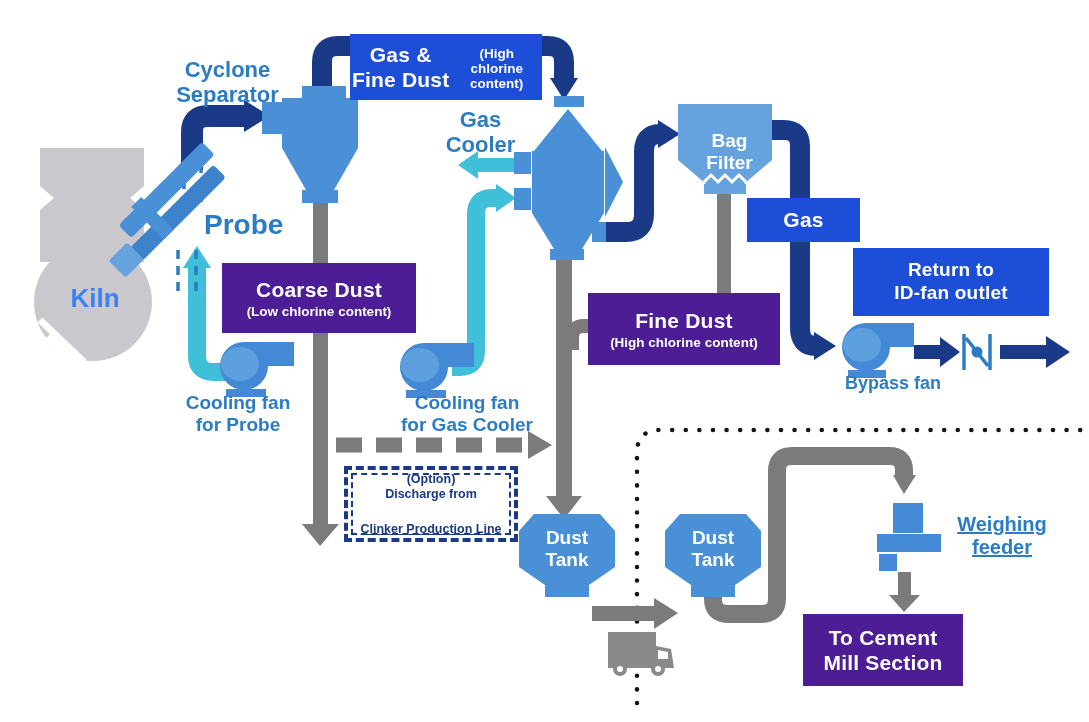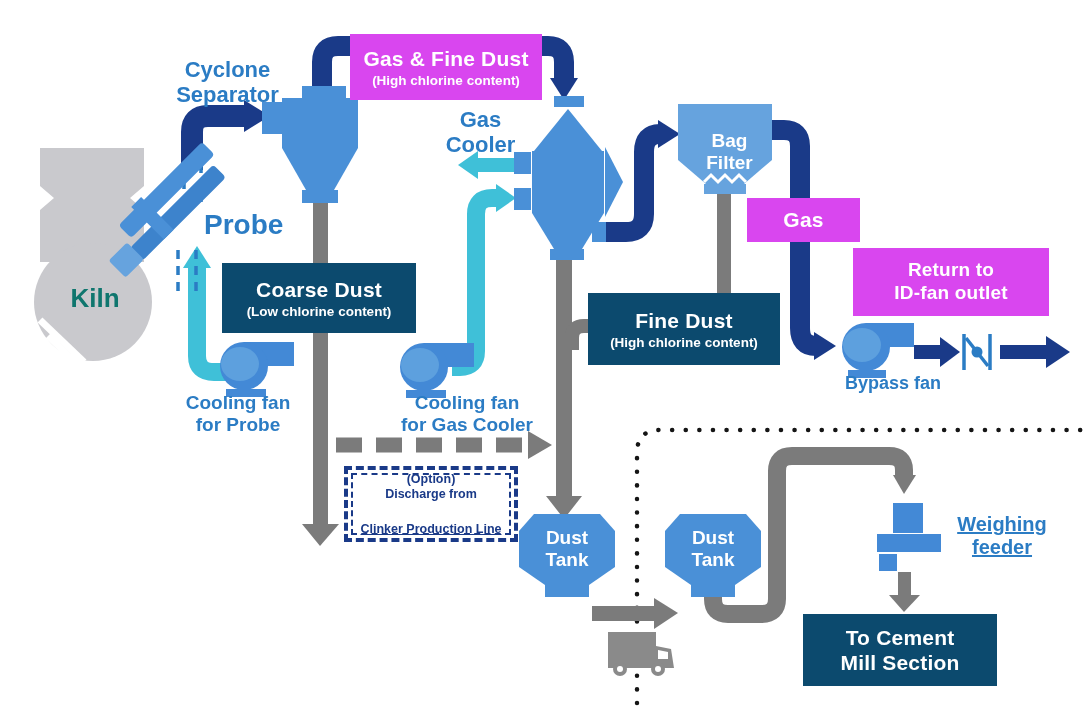--- a/index.html
+++ b/index.html
@@ -1,23 +1,23 @@
 <!DOCTYPE html>
 <html><head>
 <meta charset="utf-8">
 <style>
   html,body{margin:0;padding:0;background:#fff;}
   #stage{position:relative;width:1089px;height:722px;background:#ffffff;overflow:hidden;
          font-family:"Liberation Sans",sans-serif;}
   #scene{position:absolute;left:0;top:0;}
   .lbl{position:absolute;white-space:pre-line;line-height:1.15;}
   .blue{color:#2b7cc4;font-weight:bold;}
-  .navy-box{position:absolute;background:#d946ef;color:#fff;display:flex;flex-direction:column;
+  .navy-box{position:absolute;background:#1d4ed8;color:#fff;display:flex;flex-direction:row;
             align-items:center;justify-content:center;text-align:center;}
-  .gray-box{position:absolute;background:#0c4a6e;color:#fff;display:flex;flex-direction:column;
+  .gray-box{position:absolute;background:#4c1d95;color:#fff;display:flex;flex-direction:column;
             align-items:center;justify-content:center;text-align:center;}
   .t-main{font-weight:bold;font-size:21px;letter-spacing:.2px;white-space:pre-line;line-height:1.2;}
   .t-sub{font-weight:bold;font-size:13.5px;margin-top:2px;}
   .option-box{position:absolute;left:344px;top:466px;width:166px;height:64px;background:#fff;
               border:4px dashed #1a3a88;outline:2px dashed #1a3a88;outline-offset:-9px;
               display:flex;flex-direction:column;align-items:center;justify-content:space-evenly;
               text-align:center;color:#1a3a88;font-weight:bold;font-size:12.5px;padding:2px 0;}
   .u{text-decoration:underline;margin-top:21px;}
   .white-label{position:absolute;color:#fff;font-weight:bold;text-align:center;
                white-space:pre-line;line-height:1.15;}
@@ -217,39 +217,39 @@
 ID-fan outlet</span>
   </div>
 
   <div class="option-box">
     <span>(Option)</span>
     <span>Discharge from</span>
     <span class="u">Clinker Production Line</span>
   </div>
 
 
-  <div class="gray-box" style="left:803px;top:614px;width:194px;height:72px;">
+  <div class="gray-box" style="left:803px;top:614px;width:160px;height:72px;">
     <span class="t-main">To Cement
 Mill Section</span>
   </div>
 
   <div class="lbl blue" style="left:150px;top:57px;width:155px;text-align:center;font-size:22px;">Cyclone
 Separator</div>
   <div class="lbl blue" style="left:204px;top:209px;font-size:28px;">Probe</div>
   <div class="lbl blue" style="left:428px;top:107px;width:105px;text-align:center;font-size:22px;">Gas
 Cooler</div>
   <div class="lbl blue" style="left:158px;top:392px;width:160px;text-align:center;font-size:19px;">Cooling fan
 for Probe</div>
   <div class="lbl blue" style="left:378px;top:392px;width:178px;text-align:center;font-size:19px;">Cooling fan
 for Gas Cooler</div>
   <div class="lbl blue" style="left:806px;top:373px;width:135px;text-align:right;font-size:18px;">Bypass fan</div>
   <div class="lbl blue" style="left:938px;top:513px;width:128px;text-align:center;font-size:20px;text-decoration:underline;">Weighing
 feeder</div>
 
-  <div class="lbl" style="left:53px;top:284px;width:84px;text-align:center;color:#0f766e;font-weight:bold;font-size:26px;">Kiln</div>
+  <div class="lbl" style="left:53px;top:284px;width:84px;text-align:center;color:#3b82f6;font-weight:bold;font-size:26px;">Kiln</div>
   <div class="white-label" style="left:678px;top:110px;width:103px;font-size:19px;margin-top:20px;">Bag
 Filter</div>
   <div class="white-label" style="left:519px;top:527px;width:96px;font-size:19px;">Dust
 Tank</div>
   <div class="white-label" style="left:665px;top:527px;width:96px;font-size:19px;">Dust
 Tank</div>
 
 </div>
 
 </body></html>

